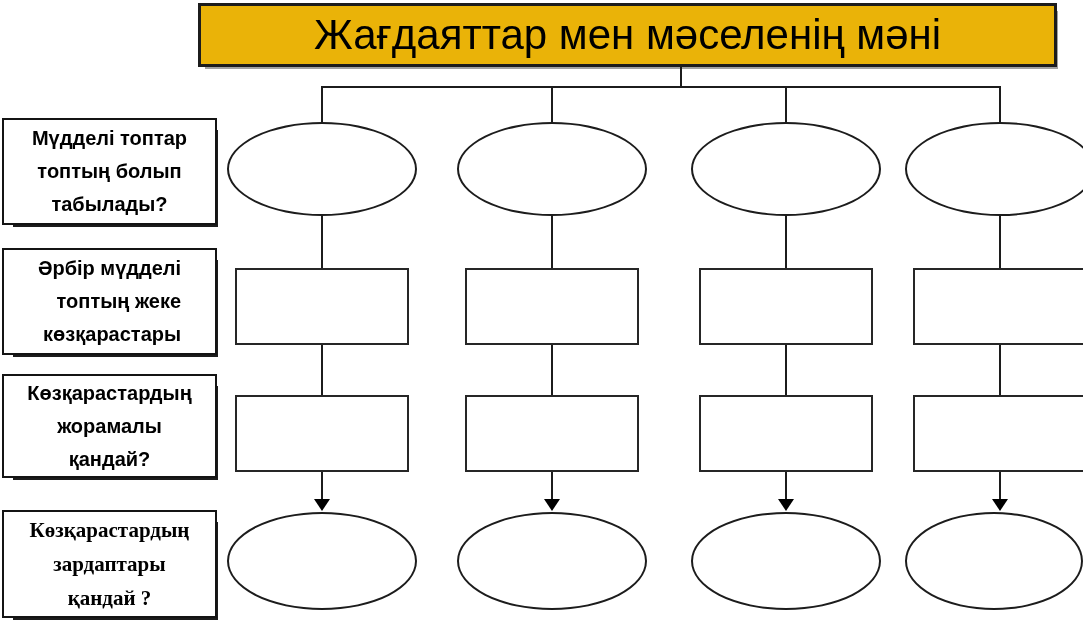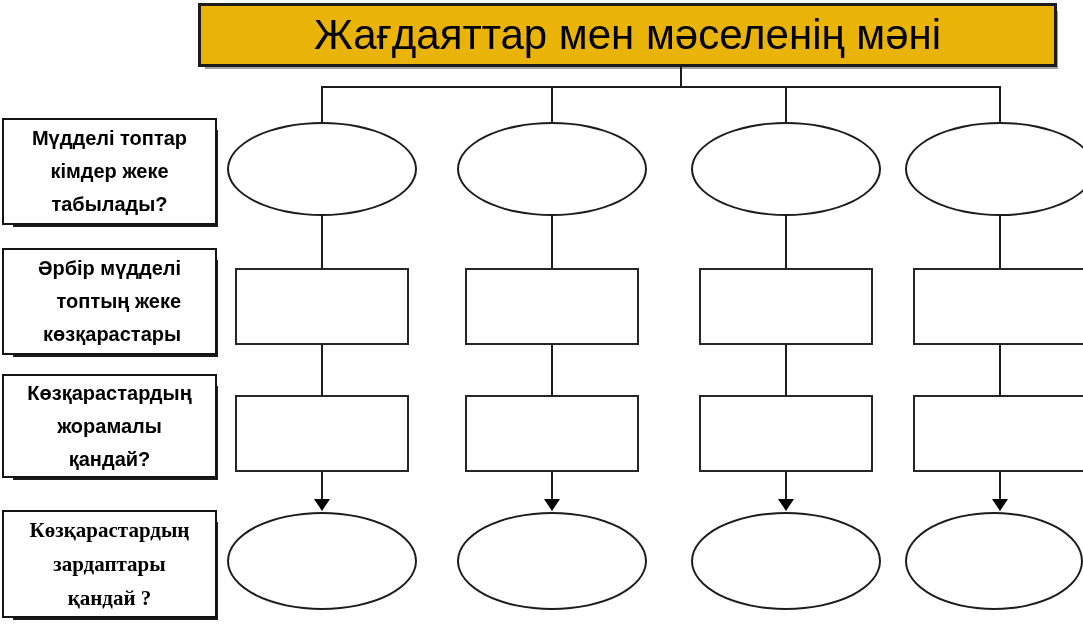--- a/index.html
+++ b/index.html
@@ -99,21 +99,21 @@
   </div>
 
   <div class="vline" style="left:680px;top:66px;height:21px;"></div>
   <div class="hline" style="left:321px;top:86px;width:680px;"></div>
   <div class="vline" style="left:321px;top:86px;height:37px;"></div>
   <div class="vline" style="left:551px;top:86px;height:37px;"></div>
   <div class="vline" style="left:785px;top:86px;height:37px;"></div>
   <div class="vline" style="left:999px;top:86px;height:37px;"></div>
 
   <div class="row-label" style="top:118px;height:107px;">Мүдделі  топтар
-кімдер жеке
+топтың болып
 табылады?</div>
   <div class="row-label" style="top:248px;height:107px;text-align:right;">Әрбір мүдделі
 топтың  жеке
 көзқарастары</div>
   <div class="row-label" style="top:374px;height:104px;">Көзқарастардың
 жорамалы
 қандай?</div>
   <div class="row-label serif" style="top:510px;height:108px;">Көзқарастардың
 зардаптары
 қандай ?</div>

